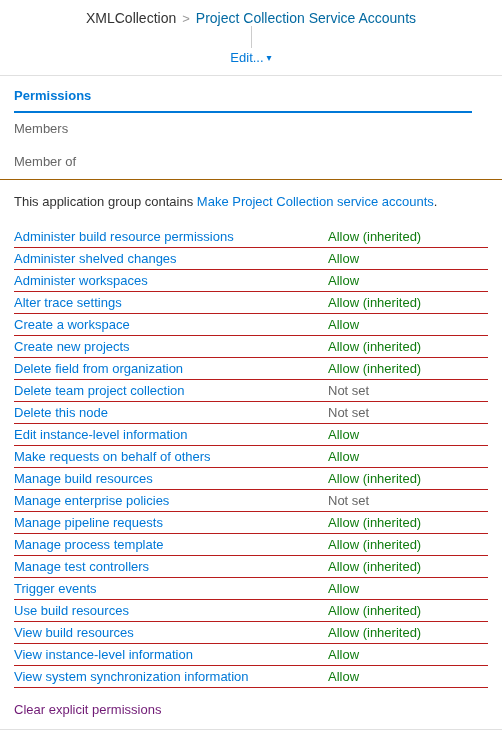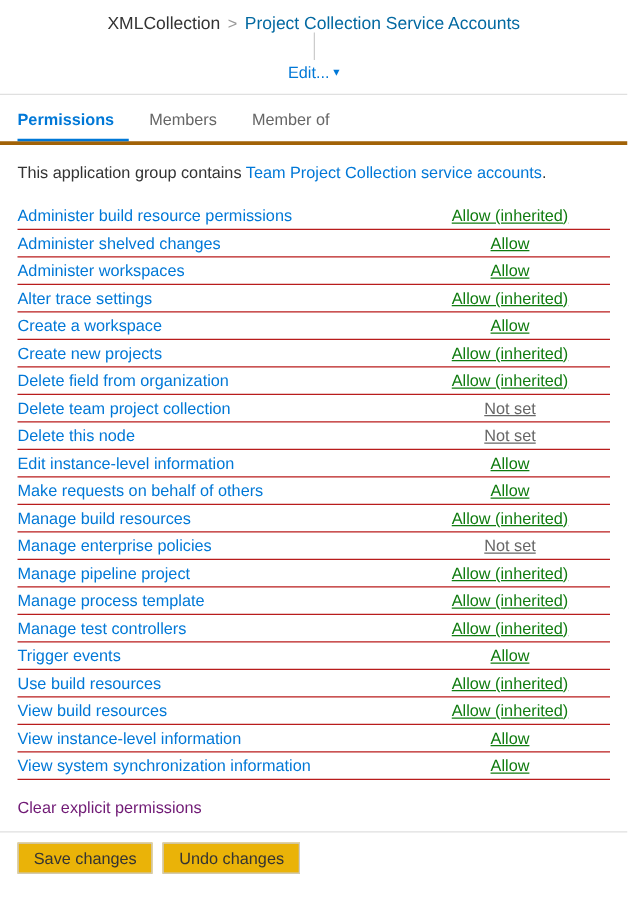--- a/index.html
+++ b/index.html
@@ -61,22 +61,23 @@
     .divider-v {
       width: 1px;
       height: 22px;
       background: #ccc;
       margin: 0 10px;
     }
 
     .tabs {
       display: flex;
       padding: 0 14px;
-      border-bottom: 3px solid #a16207;
+      border-bottom: 1px solid #a16207;
       margin-top: 4px;
+      flex-direction: column;
     }
 
     .tab {
       padding: 8px 12px 8px 0;
       margin-right: 16px;
       font-size: 13px;
       cursor: pointer;
       color: #666;
       border-bottom: 2px solid transparent;
     }
@@ -116,22 +117,21 @@
     .perm-name {
       flex: 1;
       color: #0078d7;
       font-size: 13px;
       cursor: pointer;
     }
 
     .perm-value {
       width: 160px;
       font-size: 13px;
-      text-align: center;
-      text-decoration: underline;
+      text-align: left;
     }
 
     .perm-value.allow-inherited {
       color: #107c10;
     }
 
     .perm-value.allow {
       color: #107c10;
     }
 
@@ -181,21 +181,21 @@
 </div>
 
 <div class="tabs">
   <div class="tab active">Permissions</div>
   <div class="tab">Members</div>
   <div class="tab">Member of</div>
 </div>
 
 <div class="content">
   <div class="description">
-    <span>This application group contains </span><span class="highlight">Team Project Collection service accounts</span><span>.</span>
+    <span>This application group contains </span><span class="highlight">Make Project Collection service accounts</span><span>.</span>
   </div>
 
   <div class="permissions-table" id="perm-table">
   <div class="perm-row">
         <span class="perm-name">Administer build resource permissions</span>
         <span class="perm-value allow-inherited">Allow (inherited)</span>
       </div>
       <div class="perm-row">
         <span class="perm-name">Administer shelved changes</span>
         <span class="perm-value allow">Allow</span>
@@ -238,21 +238,21 @@
       </div>
       <div class="perm-row">
         <span class="perm-name">Manage build resources</span>
         <span class="perm-value allow-inherited">Allow (inherited)</span>
       </div>
       <div class="perm-row">
         <span class="perm-name">Manage enterprise policies</span>
         <span class="perm-value not-set">Not set</span>
       </div>
       <div class="perm-row">
-        <span class="perm-name">Manage pipeline project</span>
+        <span class="perm-name">Manage pipeline requests</span>
         <span class="perm-value allow-inherited">Allow (inherited)</span>
       </div>
       <div class="perm-row">
         <span class="perm-name">Manage process template</span>
         <span class="perm-value allow-inherited">Allow (inherited)</span>
       </div>
       <div class="perm-row">
         <span class="perm-name">Manage test controllers</span>
         <span class="perm-value allow-inherited">Allow (inherited)</span>
       </div>

